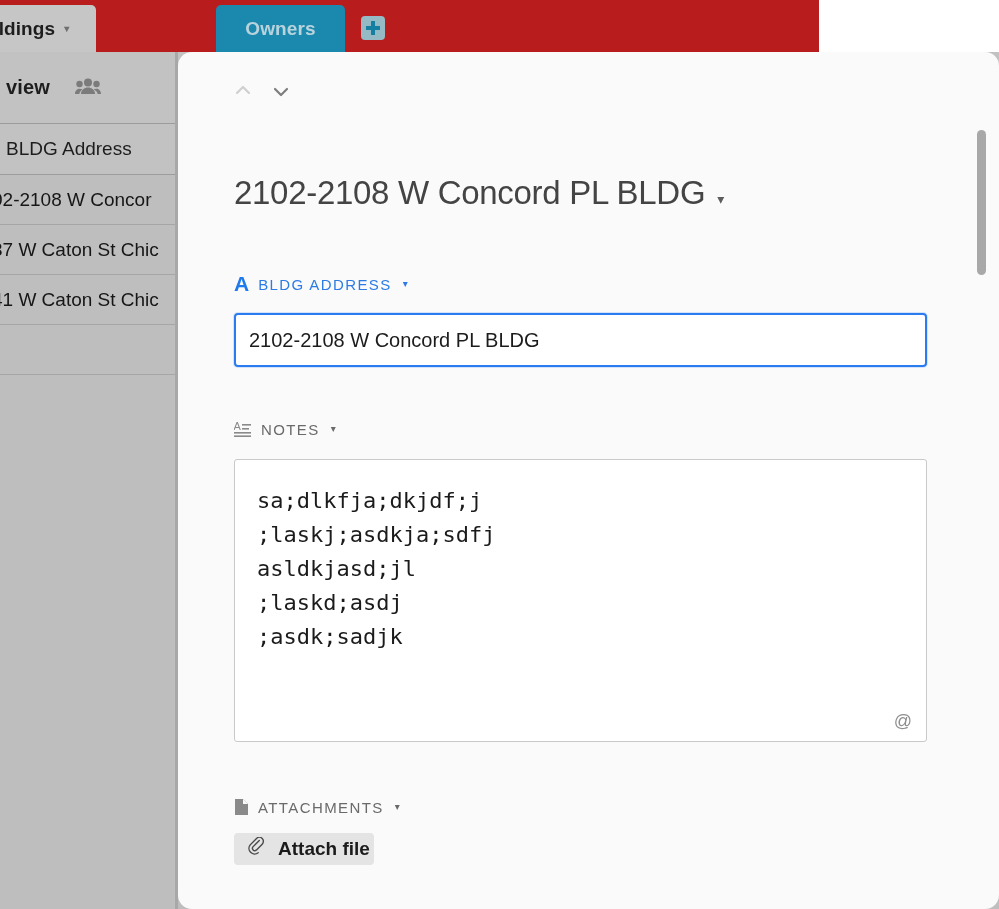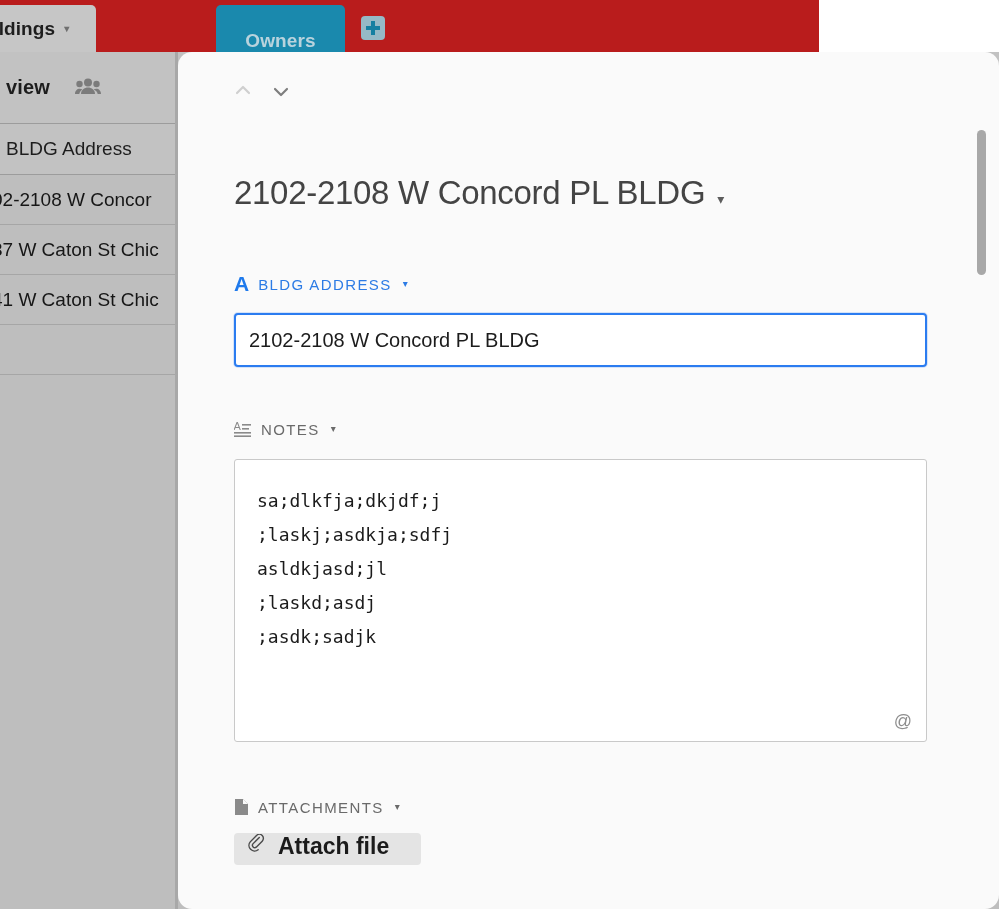--- a/index.html
+++ b/index.html
@@ -43,21 +43,21 @@
     padding: 0 14px;
   }
   .tab.inactive {
     background: #1a89ad;
     color: #b9d3dd;
     font-weight: bold;
     padding: 0 22px;
   }
   #tab-buildings { left: -28px; width: 124px; }
   #tab-units     { left: 108px; width: 103px; }
-  #tab-owners    { left: 216px; width: 129px; align-items: flex-end; }
+  #tab-owners    { left: 216px; width: 129px; }
   .tab .caret-tab {
     margin-left: 9px;
     font-size: 10px;
     color: #6f6f6f;
     line-height: 1;
   }
   #add-table-btn {
     position: absolute;
     left: 361px; top: 16px;
     width: 24px; height: 24px;
@@ -238,47 +238,47 @@
     width: 693px;
     height: 283px;
     box-sizing: border-box;
     border: 1px solid #c9c9c9;
     border-radius: 3px;
     background: #ffffff;
     padding: 24px 22px;
   }
   #notes-text {
     margin: 0;
-    font-size: 18px;
+    font-size: 22px;
     line-height: 34px;
     color: #1b1b1b;
     white-space: pre-wrap;
   }
   #notes-mention-icon {
     position: absolute;
     right: 14px; bottom: 11px;
     font-size: 18px;
     color: #8e8e8e;
     line-height: 1;
   }
 
   
   #field-attachments { top: 745px; width: 700px; }
   #attach-type-icon { width: 15px; height: 18px; }
   #attach-file-btn {
     margin-top: 16px;
     display: inline-flex;
-    align-items: flex-start;
+    align-items: center;
     height: 32px;
-    padding: 0 32px 0 12px;
+    padding: 0 4px 0 12px;
     border: none;
     border-radius: 4px;
     background: #e4e4e4;
     font-family: "Liberation Sans", sans-serif;
-    font-size: 23px;
+    font-size: 19px;
     font-weight: bold;
     color: #1b1b1b;
     cursor: pointer;
   }
   #attach-clip-icon { margin-right: 12px; color: #4a4a4a; }
 
   
   #modal-scrollbar-track {
     position: absolute;
     right: 6px; top: 0;

